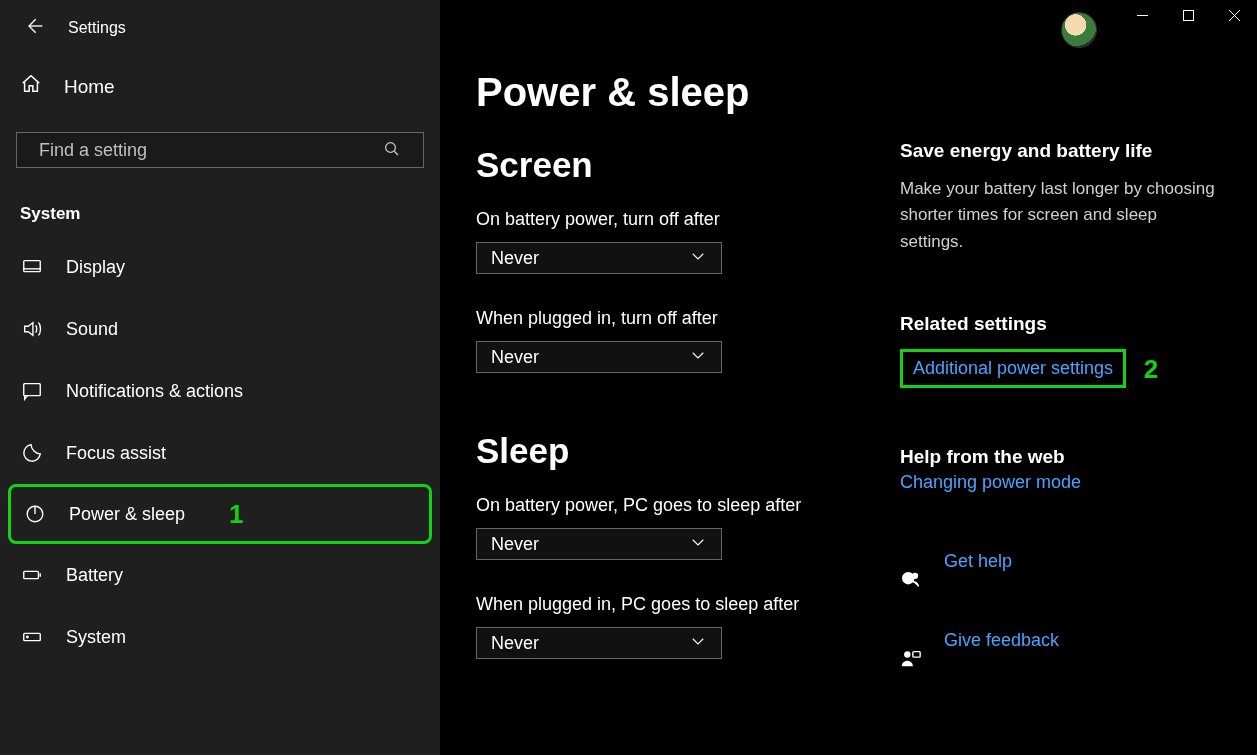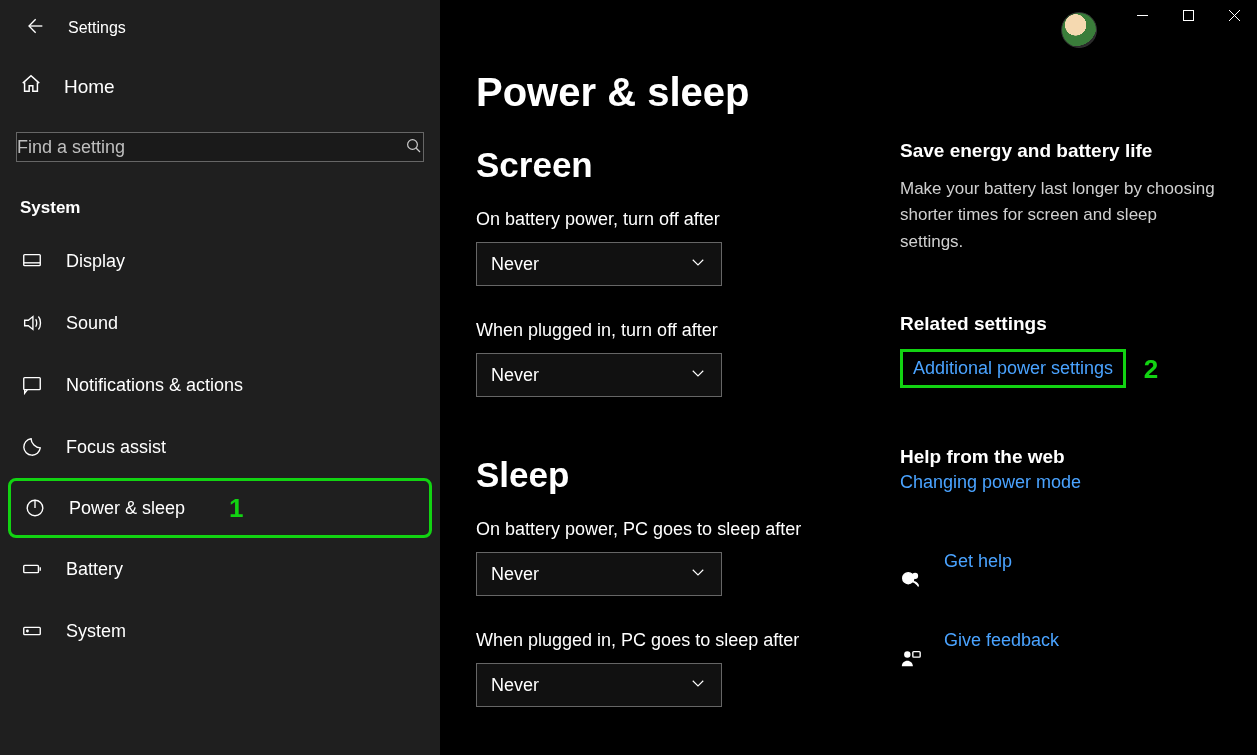--- a/index.html
+++ b/index.html
@@ -38,24 +38,24 @@
     padding: 14px 20px;
     font-size: 19px;
     cursor: default;
   }
   .home-row svg { width: 22px; height: 22px; }
 
   .search-box {
     margin: 18px 16px 14px 16px;
     border: 1px solid #666;
     background: #1a1a1a;
-    height: 30px;
-    display: flex;
-    align-items: center;
-    padding: 0 0;
+    height: 36px;
+    display: flex;
+    align-items: center;
+    padding: 0 22px;
   }
   .search-box input {
     flex: 1;
     background: transparent;
     border: none;
     color: #ccc;
     font-size: 18px;
     outline: none;
   }
   .search-box input::placeholder { color: #bfbfbf; }
@@ -114,21 +114,21 @@
     margin-bottom: 24px;
     margin-top: 8px;
   }
   .section-title.mt { margin-top: 58px; }
   .setting-label {
     font-size: 18px;
     margin-bottom: 12px;
   }
   .dropdown {
     width: 246px;
-    height: 44px;
+    height: 32px;
     border: 1px solid #666;
     background: #111;
     display: flex;
     align-items: center;
     justify-content: space-between;
     padding: 0 14px;
     margin-bottom: 34px;
     cursor: default;
   }
   .dropdown span { font-size: 18px; }

